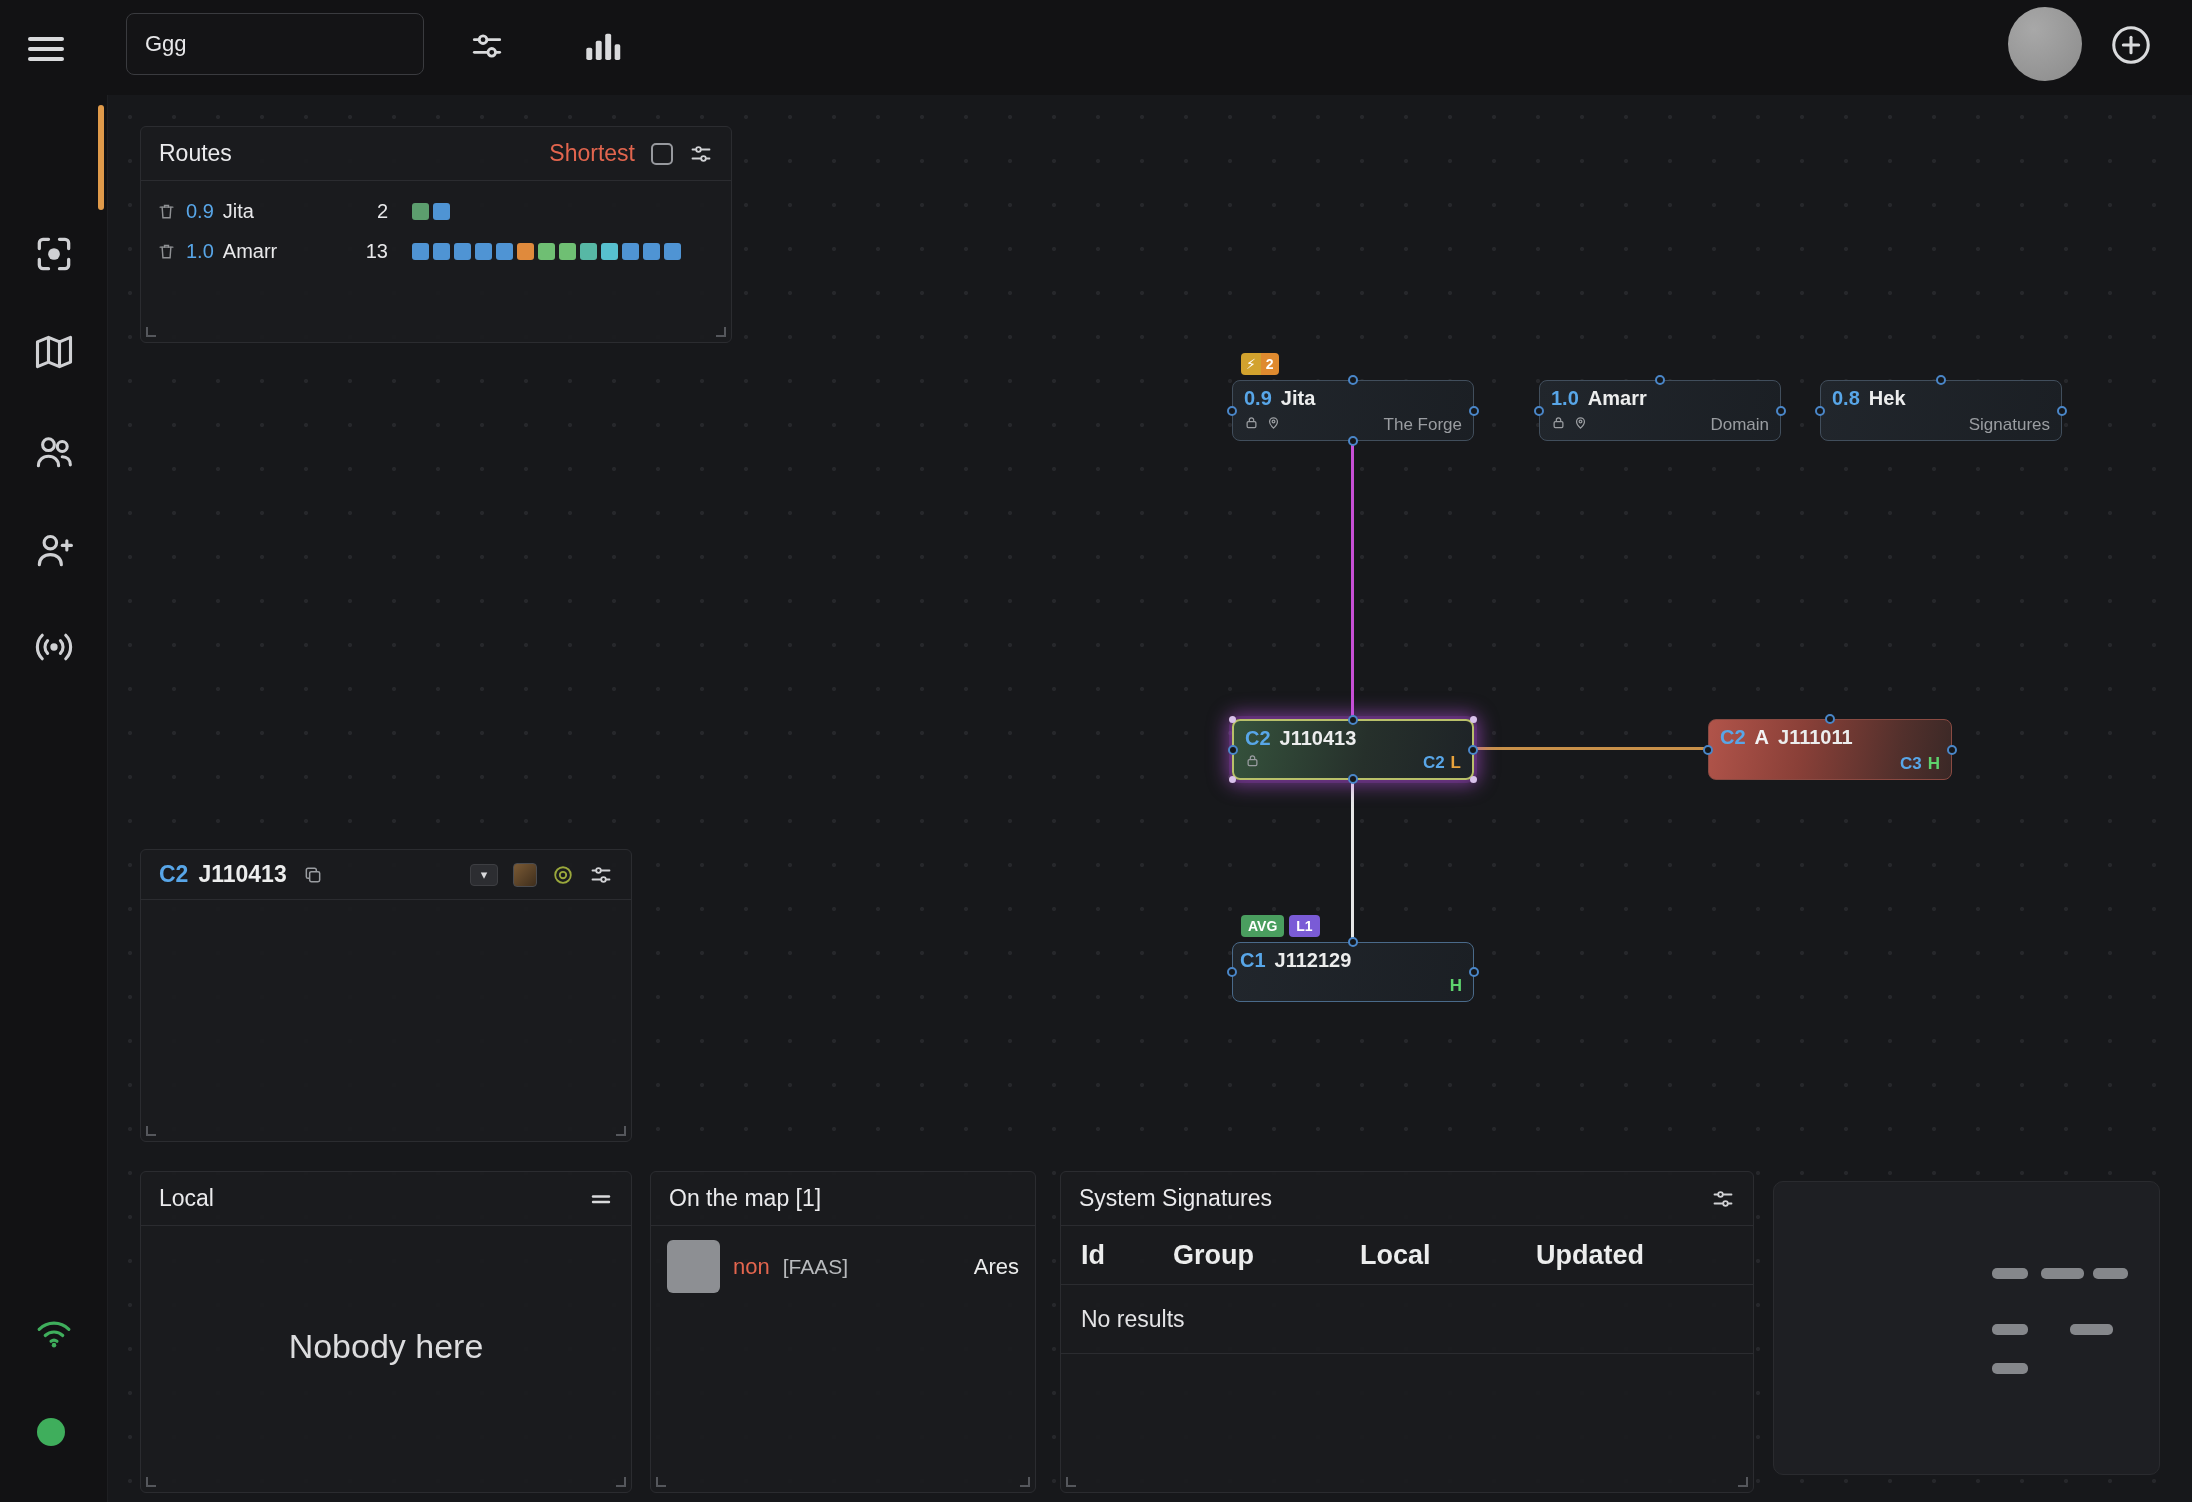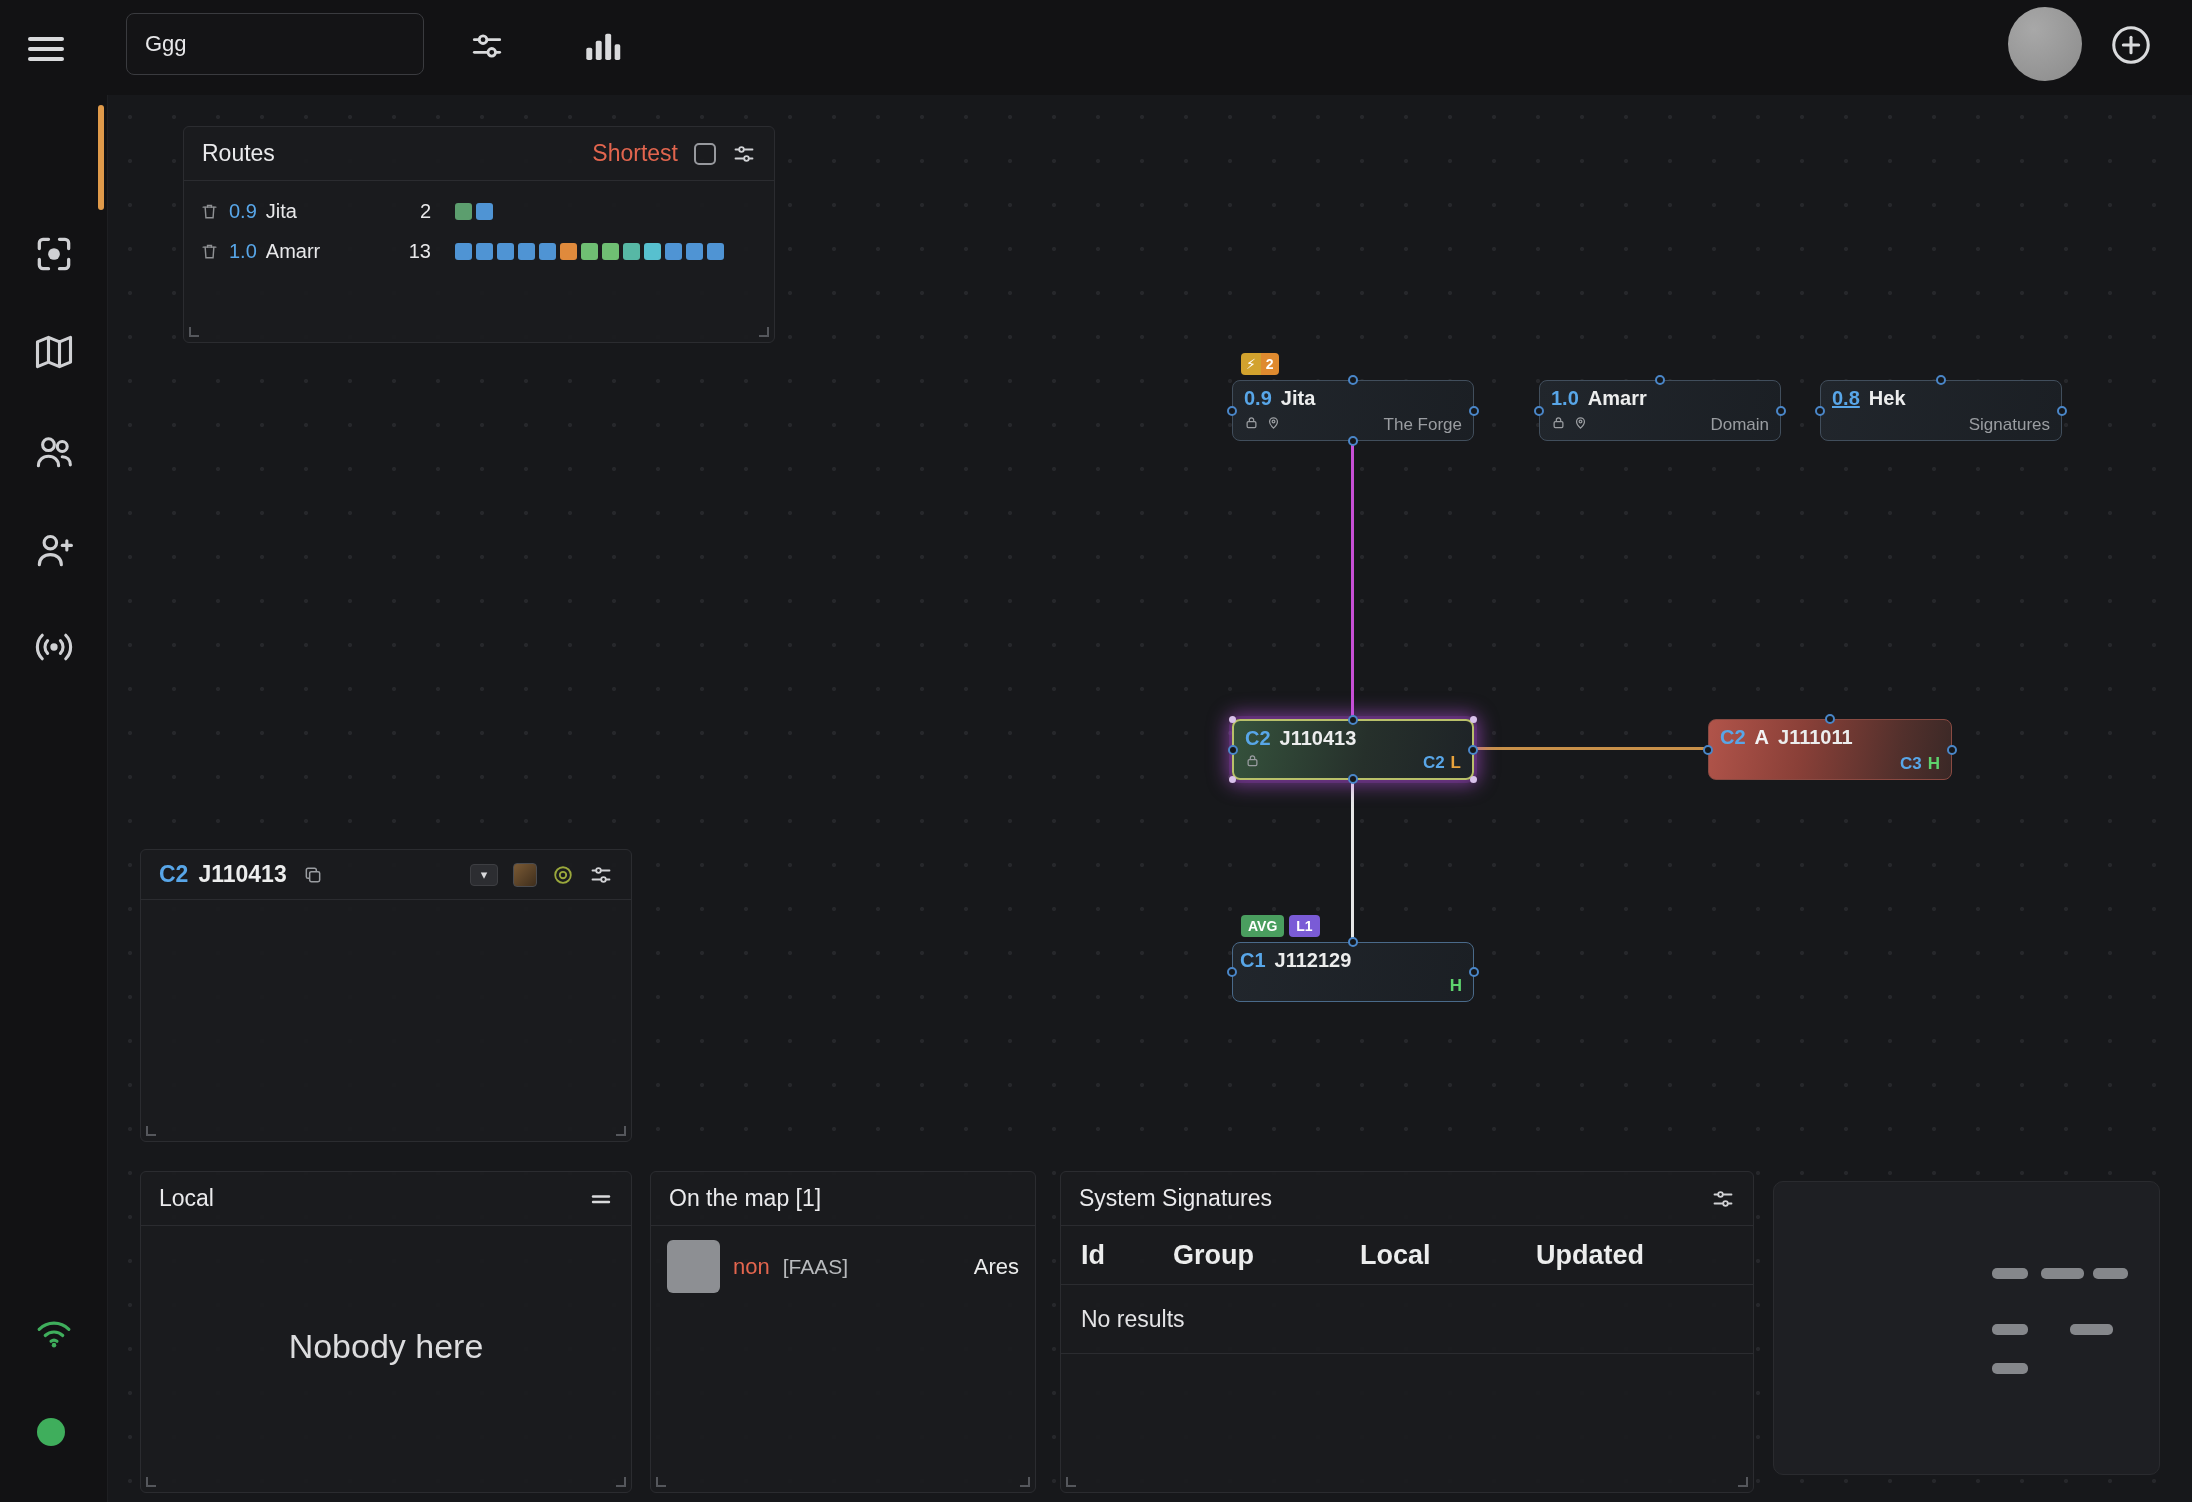--- a/index.html
+++ b/index.html
@@ -87,21 +87,21 @@
   .panel { position:absolute; z-index:10; background:rgba(27,28,31,0.97);
            border:1px solid #2b2c30; border-radius:6px; }
   .panel::before { content:""; position:absolute; left:5px; bottom:5px; width:8px; height:8px;
                    border-left:2px solid #55575c; border-bottom:2px solid #55575c; }
   .panel::after  { content:""; position:absolute; right:5px; bottom:5px; width:8px; height:8px;
                    border-right:2px solid #55575c; border-bottom:2px solid #55575c; }
   .panel-header { height:54px; display:flex; align-items:center; gap:16px;
                   padding:0 18px; border-bottom:1px solid #2b2c30; }
   .panel-title { font-size:23px; color:#eaeaec; }
   .spacer { flex:1; }
-  #panel-routes { left:140px; top:126px; width:592px; height:217px;margin-left:43px; }
+  #panel-routes { left:140px; top:126px; width:592px; height:217px; }
   #panel-info   { left:140px; top:849px; width:492px; height:293px; }
   #panel-local  { left:140px; top:1171px; width:492px; height:322px; }
   #panel-onmap  { left:650px; top:1171px; width:386px; height:322px; }
   #panel-sigs   { left:1060px; top:1171px; width:694px; height:322px; }
   
   .routes-body { padding-top:10px; }
   .route-row { display:flex; align-items:center; height:40px; padding:0 16px; gap:10px; font-size:20px; }
   .route-label { display:flex; gap:9px; width:150px; }
   .route-count { width:42px; text-align:right; color:#e8e8ea; }
   .route-squares { display:flex; gap:4px; margin-left:14px; }
@@ -204,21 +204,21 @@
           </svg></span>
       <span class="node-region">Domain</span>
     </div>
     <span class="hdot t"></span>
     <span class="hdot l"></span>
     <span class="hdot r"></span>
   </div>
 
   <div class="node" id="node-hek">
     <div class="node-row">
-      <span class="node-sec" style="color: rgb(88, 166, 232); text-decoration: underline;">0.8</span>
+      <span class="node-sec" style="color: rgb(88, 166, 232);">0.8</span>
       <span class="node-name">Hek</span>
     </div>
     <div class="node-row bottom">
       <span class="node-region">Signatures</span>
     </div>
     <span class="hdot t"></span>
     <span class="hdot l"></span>
     <span class="hdot r"></span>
   </div>
 

